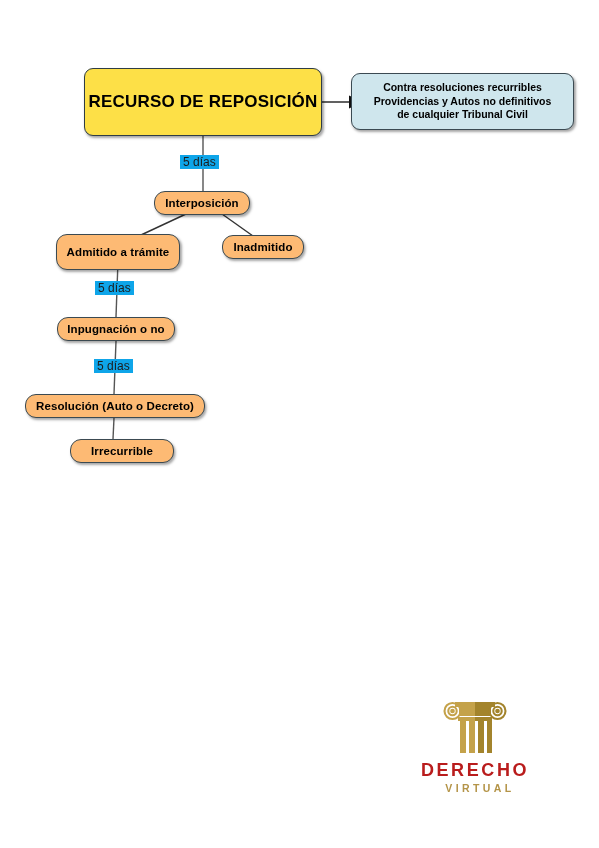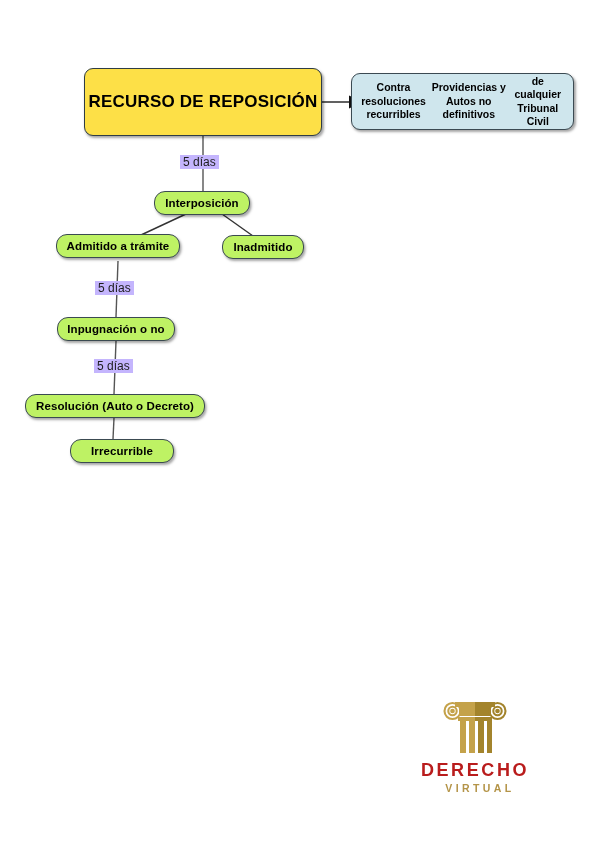--- a/index.html
+++ b/index.html
@@ -45,21 +45,21 @@
   }
   .node.primary {
     background: #fde047;
     border-radius: 9px;
     border: 1.4px solid #2f3d45;
     font-weight: bold;
     font-size: 17px;
     letter-spacing: 0.2px;
   }
   .node.pale {
-    background: #bef264;
+    background: #fdba74;
     border-radius: 9px;
     font-weight: bold;
     font-size: 11.5px;
     letter-spacing: 0.1px;
   }
   .node.pill {
     border-radius: 11px;
   }
   .node.note {
     background: #cfe6ed;
@@ -70,21 +70,21 @@
     padding: 4px 6px;
   }
 
   
   .edge-label {
     position: absolute;
     font-size: 12px;
     font-weight: normal;
     color: #1c1c1c;
     white-space: nowrap;
-    background: #c4b5fd;
+    background: #0ea5e9;
     padding: 0 3px;
     -webkit-font-smoothing: antialiased;
   }
 
   
   #logo {
     position: absolute;
     left: 413px;
     top: 698px;
     width: 124px;
@@ -132,35 +132,35 @@
 
     <line x1="116" y1="341" x2="114" y2="394" stroke="#555555" stroke-width="1.4"></line>
 
     <line x1="114" y1="418" x2="113" y2="439" stroke="#555555" stroke-width="1.4"></line>
   </svg>
 
   <div class="node primary" style="left:84px; top:68px; width:238px; height:68px;">
     <span>RECURSO DE REPOSICIÓN</span>
   </div>
 
-  <div class="node note" style="left:351px; top:73px; width:223px; height:57px; flex-direction:row;">
+  <div class="node note" style="left:351px; top:73px; width:223px; height:57px; flex-direction:column;">
     <span>Contra resoluciones recurribles</span>
     <span>Providencias y Autos no definitivos</span>
     <span>de cualquier Tribunal Civil</span>
   </div>
 
   <div class="edge-label" style="left:180px; top:155px;">
     <span>5 días</span>
   </div>
 
   <div class="node pale pill" style="left:154px; top:191px; width:96px; height:24px;">
     <span>Interposición</span>
   </div>
 
-  <div class="node pale pill" style="left:56px; top:234px; width:124px; height:24px;">
+  <div class="node pale pill" style="left:56px; top:234px; width:124px; height:36px;">
     <span>Admitido a trámite</span>
   </div>
 
   <div class="node pale pill" style="left:222px; top:235px; width:82px; height:24px;">
     <span>Inadmitido</span>
   </div>
 
   <div class="edge-label" style="left:95px; top:281px;">
     <span>5 días</span>
   </div>

